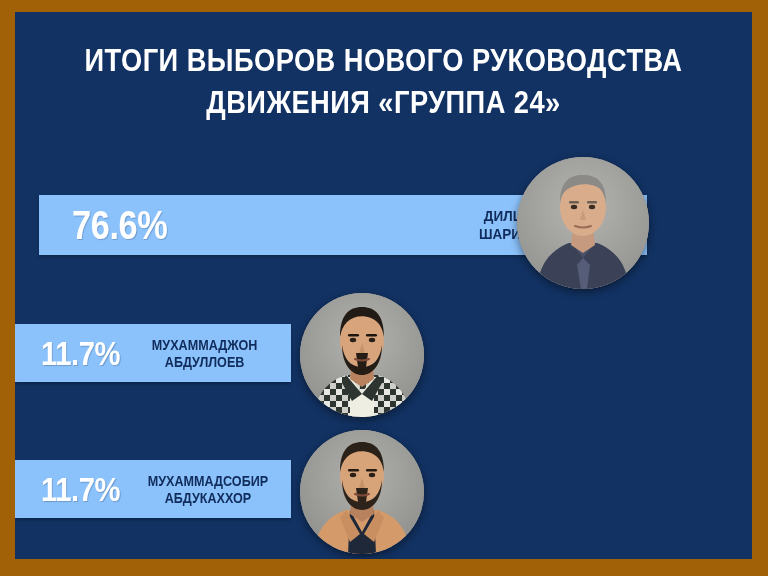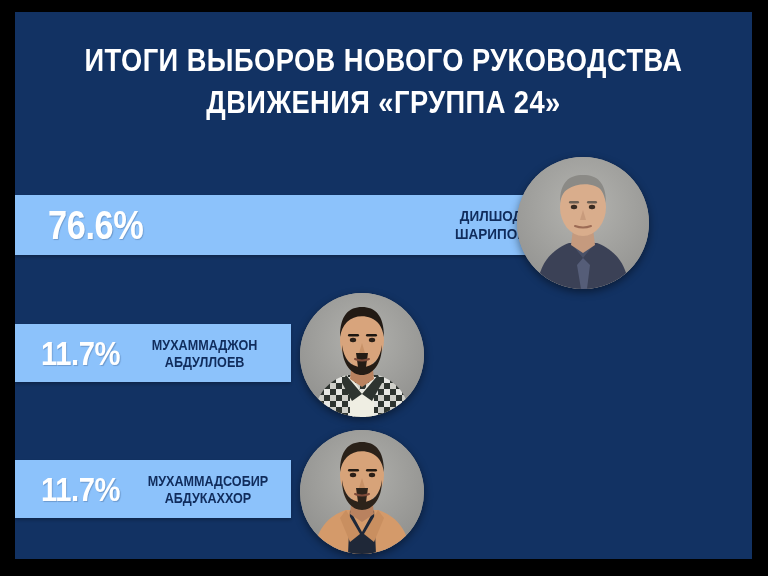--- a/index.html
+++ b/index.html
@@ -4,21 +4,21 @@
 <style>
   html, body {
     margin: 0;
     padding: 0;
     background: #ffffff;
   }
   #canvas {
     position: relative;
     width: 768px;
     height: 576px;
-    background: #000000;
+    background: #a16207;
     overflow: hidden;
     font-family: "Liberation Sans", sans-serif;
   }
   #panel {
     position: absolute;
     left: 15px;
     top: 12px;
     width: 737px;
     height: 547px;
     background: #123263;
@@ -80,21 +80,21 @@
     text-align: center;
     line-height: 1.0;
     letter-spacing: 0px;
     transform: scaleX(0.9);
     white-space: nowrap;
   }
   .cand-name span { display: block; }
 
   
   #row1 { top: 183px; width: 737px; height: 60px; }
-  #row1 .bar { width: 608px; height: 60px; }
+  #row1 .bar { width: 608px; height: 60px; margin-left: 24px; }
   #row1 .pct { font-size: 40px; margin-left: 33px; }
   #row1 .cand-name { position: absolute; right: 92px; top: 13px; font-size: 15px; }
   #row1 .cand-name span { margin-bottom: 3px; }
 
   
   #row2 { top: 312px; width: 737px; height: 58px; }
   #row2 .bar { width: 276px; height: 58px; }
   #row2 .pct { font-size: 34px; margin-left: 26px; }
   #row2 .cand-name { position: absolute; left: 131px; top: 14px; font-size: 14px; }
   #row2 .cand-name span { margin-bottom: 3px; }

